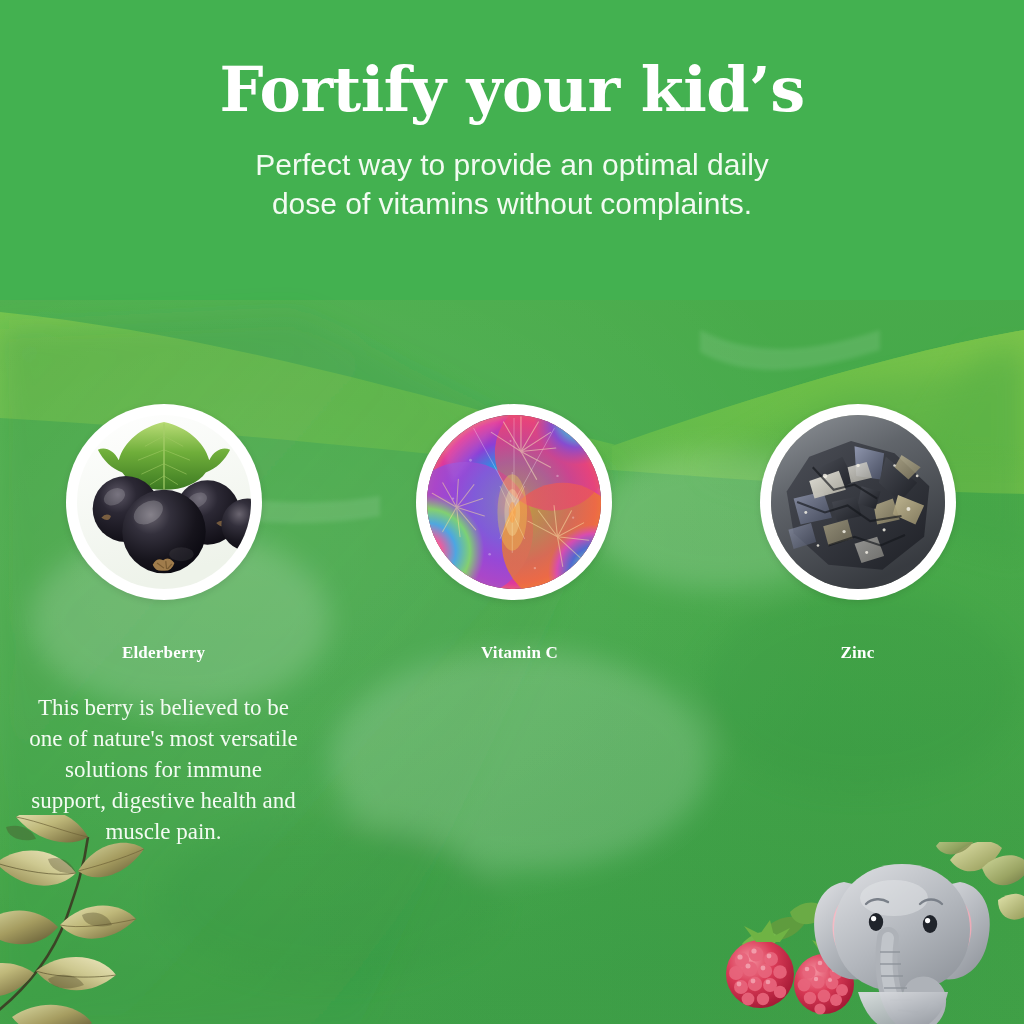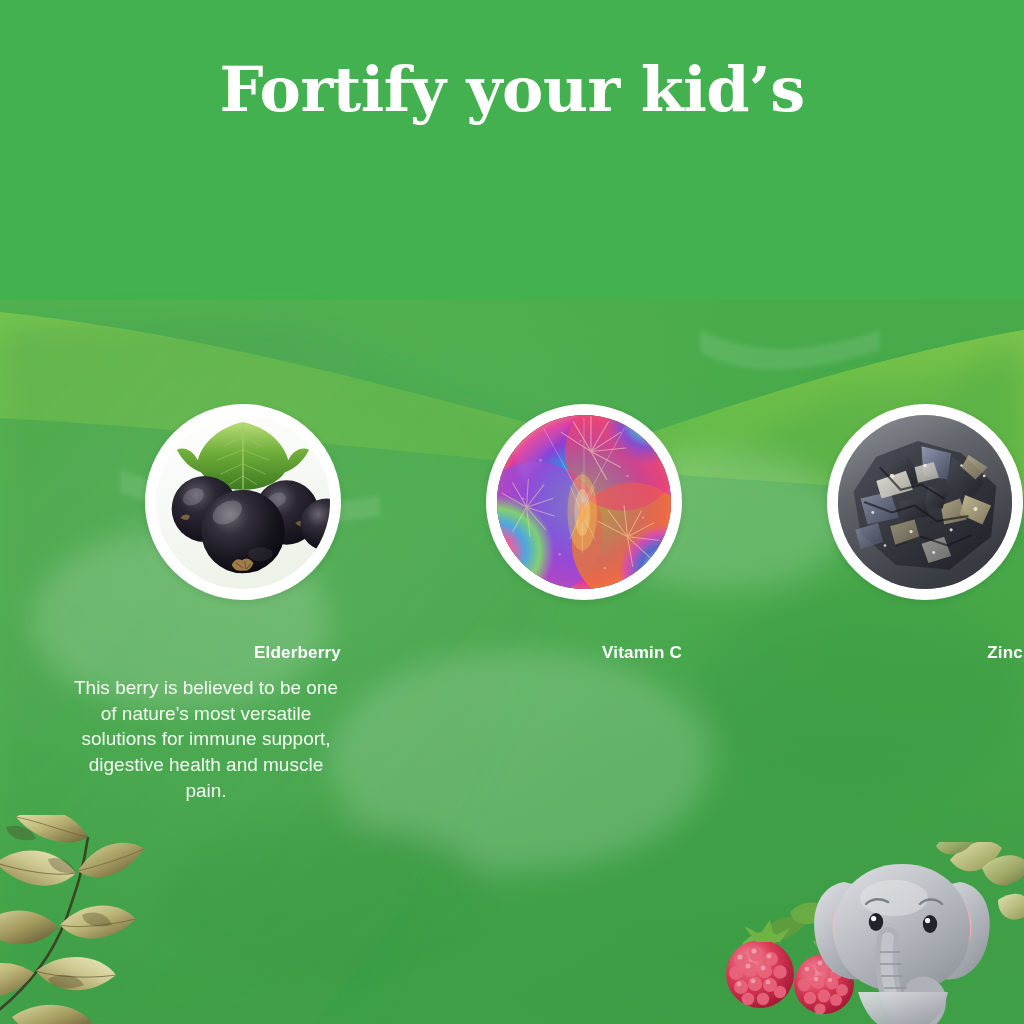--- a/index.html
+++ b/index.html
@@ -46,21 +46,21 @@
   }
   .subhead .l2 { display:block; }
 
   
   .cards {
     position:absolute; left:0; top:404px; width:1024px;
     display:flex; z-index:6;
   }
   .card {
     width:341px;
-    display:flex; flex-direction:column; align-items:flex-end;
+    display:flex; flex-direction:column; align-items:center;font-family:Liberation Serif, serif;
   }
   .circle-wrap {
     width:196px; height:196px;
     border-radius:50%;
     background:#ffffff;
     padding:11px;
     box-shadow:0 2px 7px rgba(0,0,0,0.10);
   }
   .circle-img {
     width:100%; height:100%;
@@ -71,22 +71,22 @@
   .circle-img svg { display:block; width:100%; height:100%; }
 
   .card-title {
     margin-top:43px;
     font-size:17px;
     font-weight:700;
     color:#ffffff;
     letter-spacing:0.2px;
   }
   .card-desc {
-    margin-top:12px;
-    font-size:19px;
+    margin-top:29px;
+    font-size:23px;
     line-height:1.35;
     color:#f3fbf2;
     text-align:center;
     font-weight:300;
     width:270px;
   }
   .card-desc.wide { width:284px; }
 
   
   .card.c1 .circle-wrap { margin-left:-14px; }
@@ -177,20 +177,24 @@
         <path d="M700,330 C 760,360 820,350 880,330 L 880,350 C 810,372 750,380 700,352 Z" fill="#ffffff"></path>
         <path d="M120,470 C 200,500 300,510 380,496 L 380,516 C 290,532 190,520 120,492 Z" fill="#ffffff"></path>
       </g>
     </svg>
   </div>
 
   <div class="header">
     <h1 class="headline">
       <span>Fortify your kid’s</span>
     </h1>
+    <p class="subhead">
+      <span>Perfect way to provide an optimal daily</span>
+      <span class="l2">dose of vitamins without complaints.</span>
+    </p>
   </div>
 
   <div class="cards">
 
     <div class="card c1">
       <div class="circle-wrap">
         <div class="circle-img">
           <svg viewBox="0 0 200 200" xmlns="http://www.w3.org/2000/svg">
             <defs>
               <radialGradient id="berryA" cx="0.34" cy="0.3" r="0.78">

